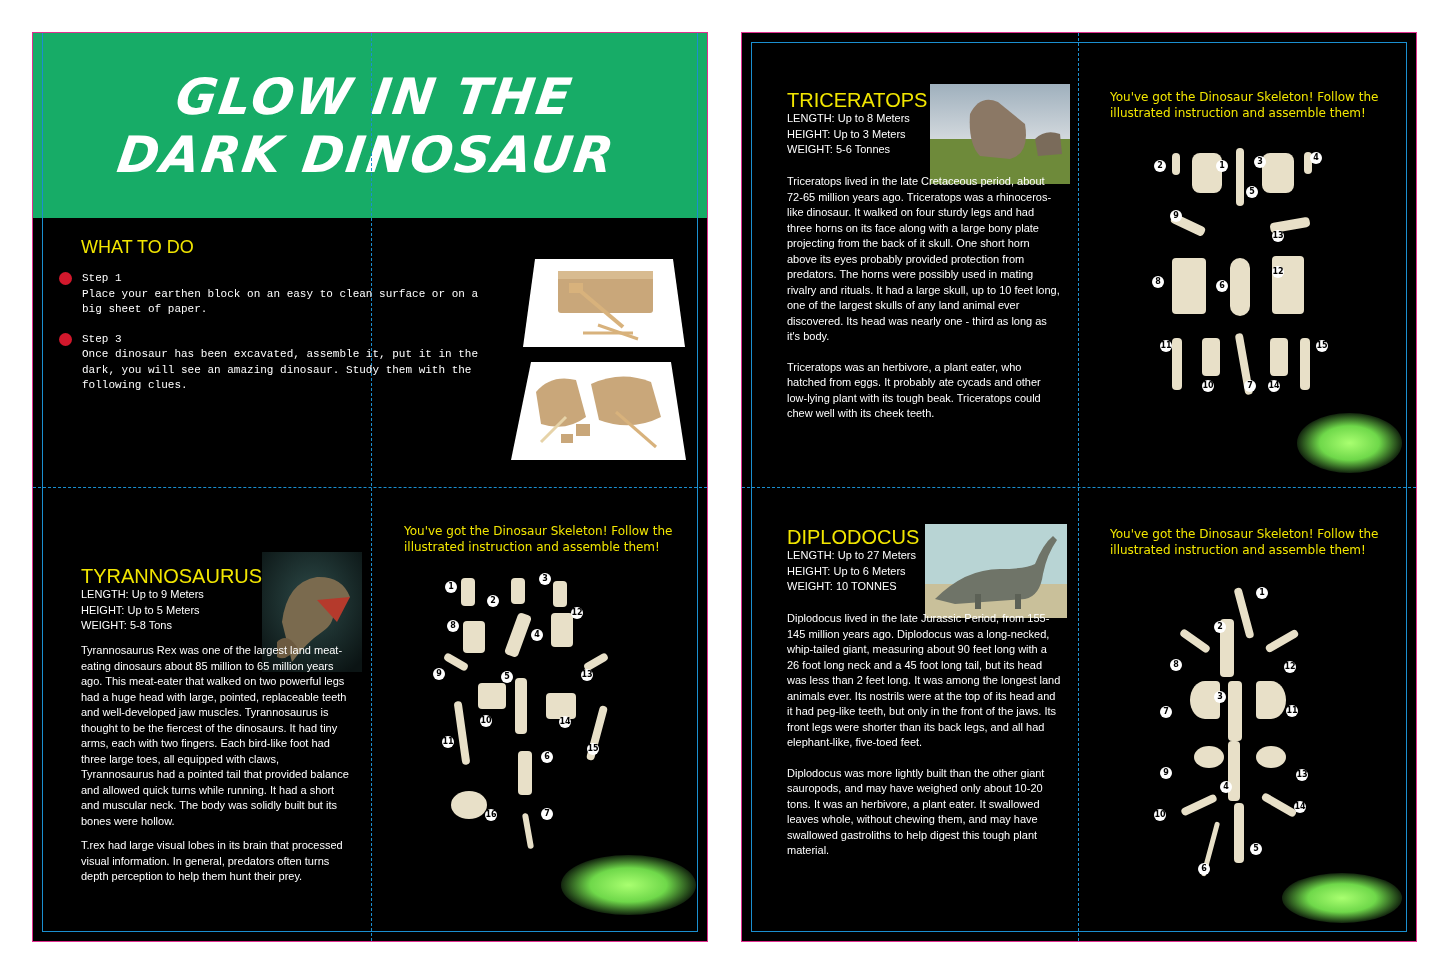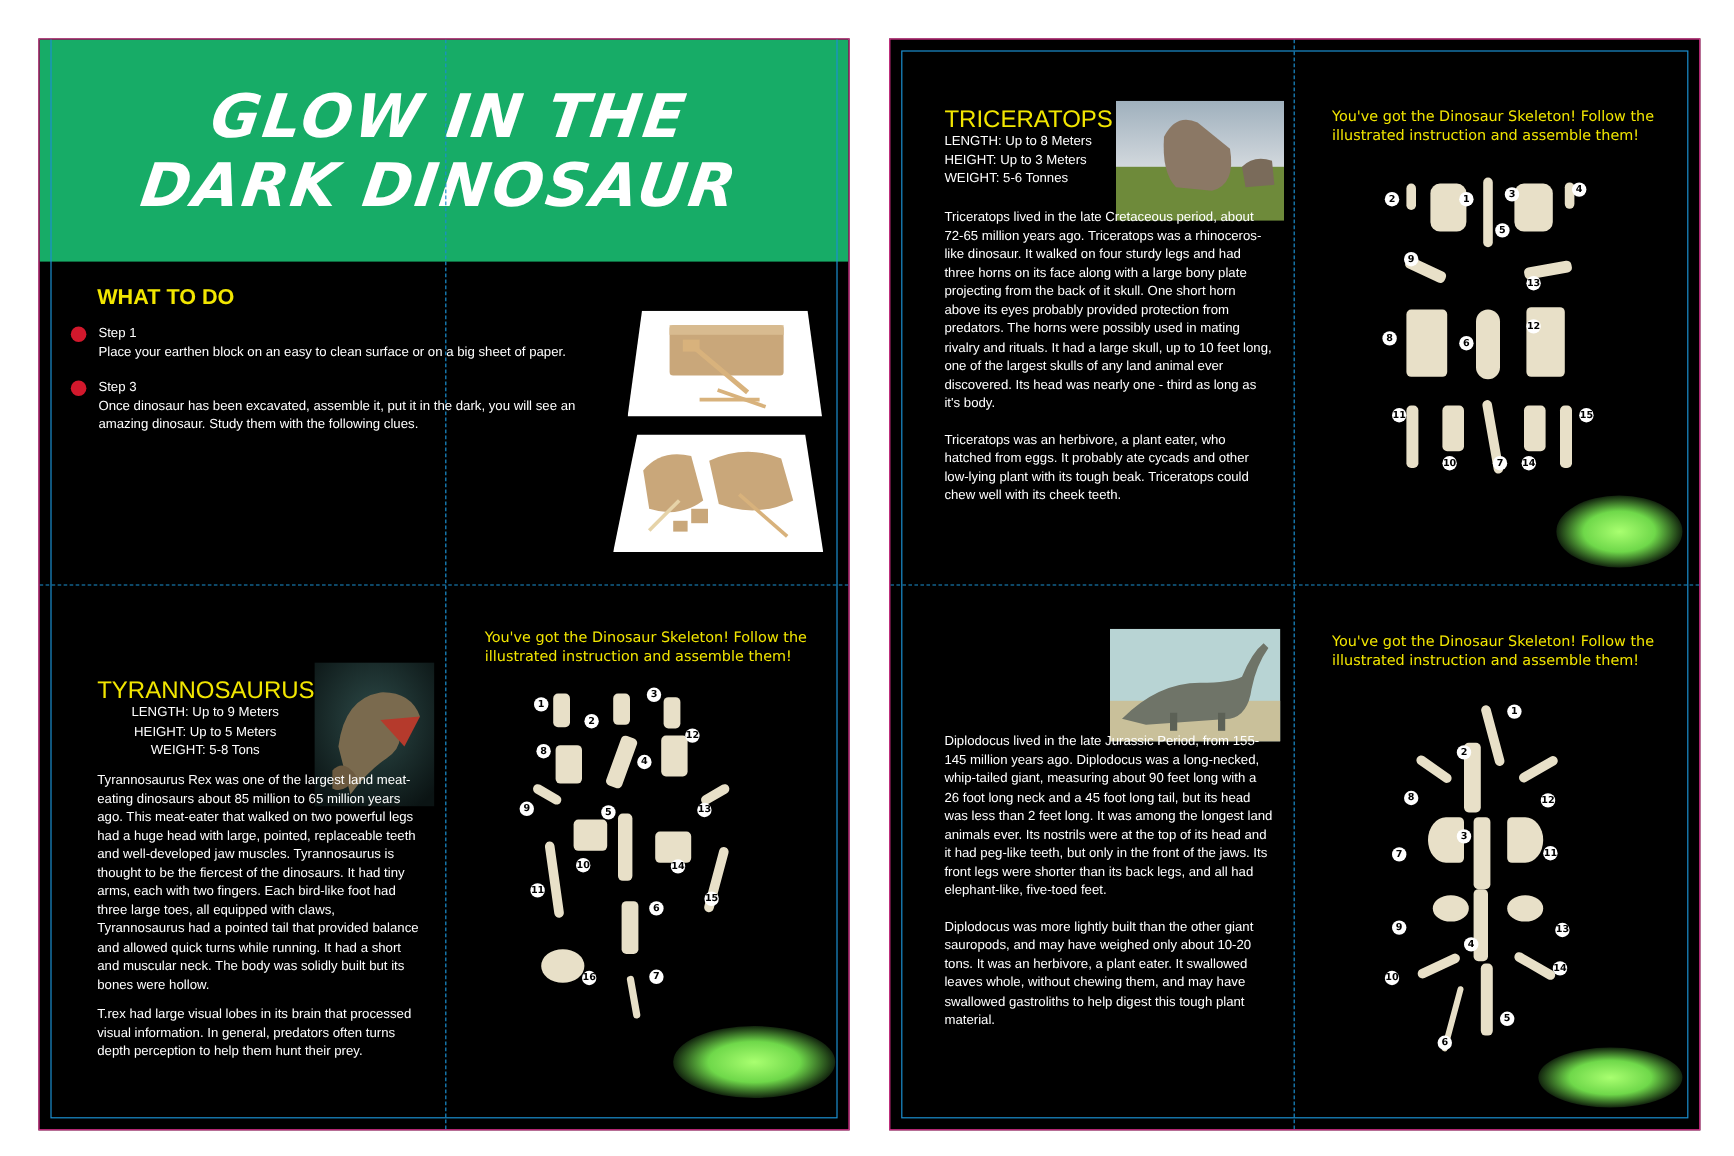--- a/index.html
+++ b/index.html
@@ -9,21 +9,21 @@
   .page.right { left:741px; }
   .bleed { position:absolute; left:9px; top:9px; right:9px; bottom:9px; border:1.5px solid #1b8fd0; pointer-events:none; }
   .page.left .bleed { top:-10px; }
   .vdash { position:absolute; top:0; bottom:0; width:0; border-left:1.5px dashed #1b8fd0; }
   .hdash { position:absolute; left:0; right:0; height:0; border-top:1.5px dashed #1b8fd0; }
   .header { position:absolute; left:0; top:0; width:100%; height:185px; background:#17ac67; display:flex; align-items:center; justify-content:center; }
   .title { color:#fff; font-family:"DejaVu Sans", sans-serif; font-weight:bold; font-style:italic; font-size:50px; line-height:58px; text-align:center; letter-spacing:2px; transform:skewX(-8deg); }
   .title span { display:block; }
   .yellow { color:#f2e600; }
   .h2 { position:absolute; font-size:18px; }
-  .steps { position:absolute; left:20px; top:238px; width:440px; }
+  .steps { position:absolute; left:20px; top:238px; width:440px;font-family:Liberation Mono, monospace; }
   .step { position:relative; padding-left:29px; margin-bottom:14px; color:#fff; font-size:11px; line-height:15.5px; }
   .step .dot { position:absolute; left:6px; top:1px; width:13px; height:13px; border-radius:50%; background:#d2182c; }
   .photo { position:absolute; }
   .block1 { left:490px; top:226px; width:162px; height:88px; }
   .block2 { left:478px; top:329px; width:175px; height:98px; }
   .txt { position:absolute; color:#fff; font-size:11px; line-height:15.5px; }
   .txt p { margin:0 0 9px 0; }
   .stat { color:#fff; font-size:11px; line-height:15.5px; }
   .dname { font-size:20px; line-height:22px; }
   .skel-title { position:absolute; font-size:12px; line-height:16px; font-family:"DejaVu Sans", sans-serif; }
@@ -39,21 +39,21 @@
   <div class="header">
     <div class="title">
       <span>GLOW IN THE</span>
       <span>DARK DINOSAUR</span>
     </div>
   </div>
   <div class="bleed"></div>
   <div class="vdash" style="left:338px;"></div>
   <div class="hdash" style="top:454px;"></div>
 
-  <div class="h2 yellow" style="left:48px; top:204px;font-weight:bold;">WHAT TO DO</div>
+  <div class="h2 yellow" style="left:48px; top:204px;">WHAT TO DO</div>
 
   <div class="steps">
     <div class="step">
       <span class="dot"></span>
       <div>Step 1</div>
       <div>Place your earthen block on an easy to clean surface or on a big sheet of paper.</div>
     </div>
     <div class="step">
       <span class="dot"></span>
       <div>Step 3</div>
@@ -73,21 +73,21 @@
   <svg class="photo block2" viewBox="0 0 175 98">
     <polygon points="20,0 160,0 175,98 0,98" fill="#fff"></polygon>
     <path d="M25,30 Q40,12 65,18 L75,55 Q55,70 30,62 Z" fill="#c9a77a"></path>
     <path d="M80,22 Q110,8 140,20 L150,55 Q120,70 88,58 Z" fill="#c9a77a"></path>
     <rect x="65" y="62" width="14" height="12" fill="#c9a77a"></rect>
     <rect x="50" y="72" width="12" height="9" fill="#c9a77a"></rect>
     <line x1="105" y1="50" x2="145" y2="85" stroke="#d8b27c" stroke-width="3"></line>
     <line x1="30" y1="80" x2="55" y2="55" stroke="#e6d3a8" stroke-width="3"></line>
   </svg>
 
-  <div class="txt" style="left:48px; top:532px; width:180px;text-align:center;">
+  <div class="txt" style="left:48px; top:532px; width:180px;">
     <div class="yellow dname">TYRANNOSAURUS</div>
     <div class="stat">LENGTH: Up to 9 Meters</div>
     <div class="stat">HEIGHT: Up to 5 Meters</div>
     <div class="stat">WEIGHT: 5-8 Tons</div>
   </div>
   <svg class="photo" style="left:229px; top:519px; width:100px; height:120px;" viewBox="0 0 100 120">
     <defs>
         <radialGradient id="tg" cx="50%" cy="40%" r="70%">
           <stop offset="0" stop-color="#2d4a48"></stop>
           <stop offset="1" stop-color="#0b1414"></stop>
@@ -197,20 +197,26 @@
     <div class="num" style="left:18px;top:62px;">9</div>
     <div class="num" style="left:50px;top:232px;">10</div>
     <div class="num" style="left:8px;top:192px;">11</div>
     <div class="num" style="left:120px;top:118px;">12</div>
     <div class="num" style="left:120px;top:82px;">13</div>
     <div class="num" style="left:116px;top:232px;">14</div>
     <div class="num" style="left:164px;top:192px;">15</div>
   </div>
   <div class="glow" style="left:555px; top:380px; width:105px; height:60px;"></div>
 
+  <div class="txt" style="left:45px; top:493px; width:150px;">
+    <div class="yellow dname">DIPLODOCUS</div>
+    <div class="stat">LENGTH: Up to 27 Meters</div>
+    <div class="stat">HEIGHT: Up to 6 Meters</div>
+    <div class="stat">WEIGHT: 10 TONNES</div>
+  </div>
   <svg class="photo" style="left:183px; top:491px; width:142px; height:94px;" viewBox="0 0 142 94">
     <rect width="142" height="94" fill="#b8d4d4"></rect>
     <rect y="60" width="142" height="34" fill="#c9c09a"></rect>
     <path d="M10,75 Q40,45 75,45 Q100,45 110,40 Q118,20 128,12 L132,16 Q122,30 118,50 Q115,72 100,75 L30,80 Z" fill="#6f7468"></path>
     <rect x="50" y="70" width="6" height="15" fill="#5c6156"></rect>
     <rect x="90" y="70" width="6" height="15" fill="#5c6156"></rect>
   </svg>
   <div class="txt" style="left:45px; top:578px; width:275px;">
     <p>Diplodocus lived in the late Jurassic Period, from 155-145 million years ago. Diplodocus was a long-necked, whip-tailed giant, measuring about 90 feet long with a 26 foot long neck and a 45 foot long tail, but its head was less than 2 feet long. It was among the longest land animals ever. Its nostrils were at the top of its head and it had peg-like teeth, but only in the front of the jaws. Its front legs were shorter than its back legs, and all had elephant-like, five-toed feet.</p>
     <p style="margin-top:15px;">Diplodocus was more lightly built than the other giant sauropods, and may have weighed only about 10-20 tons. It was an herbivore, a plant eater. It swallowed leaves whole, without chewing them, and may have swallowed gastroliths to help digest this tough plant material.</p>

